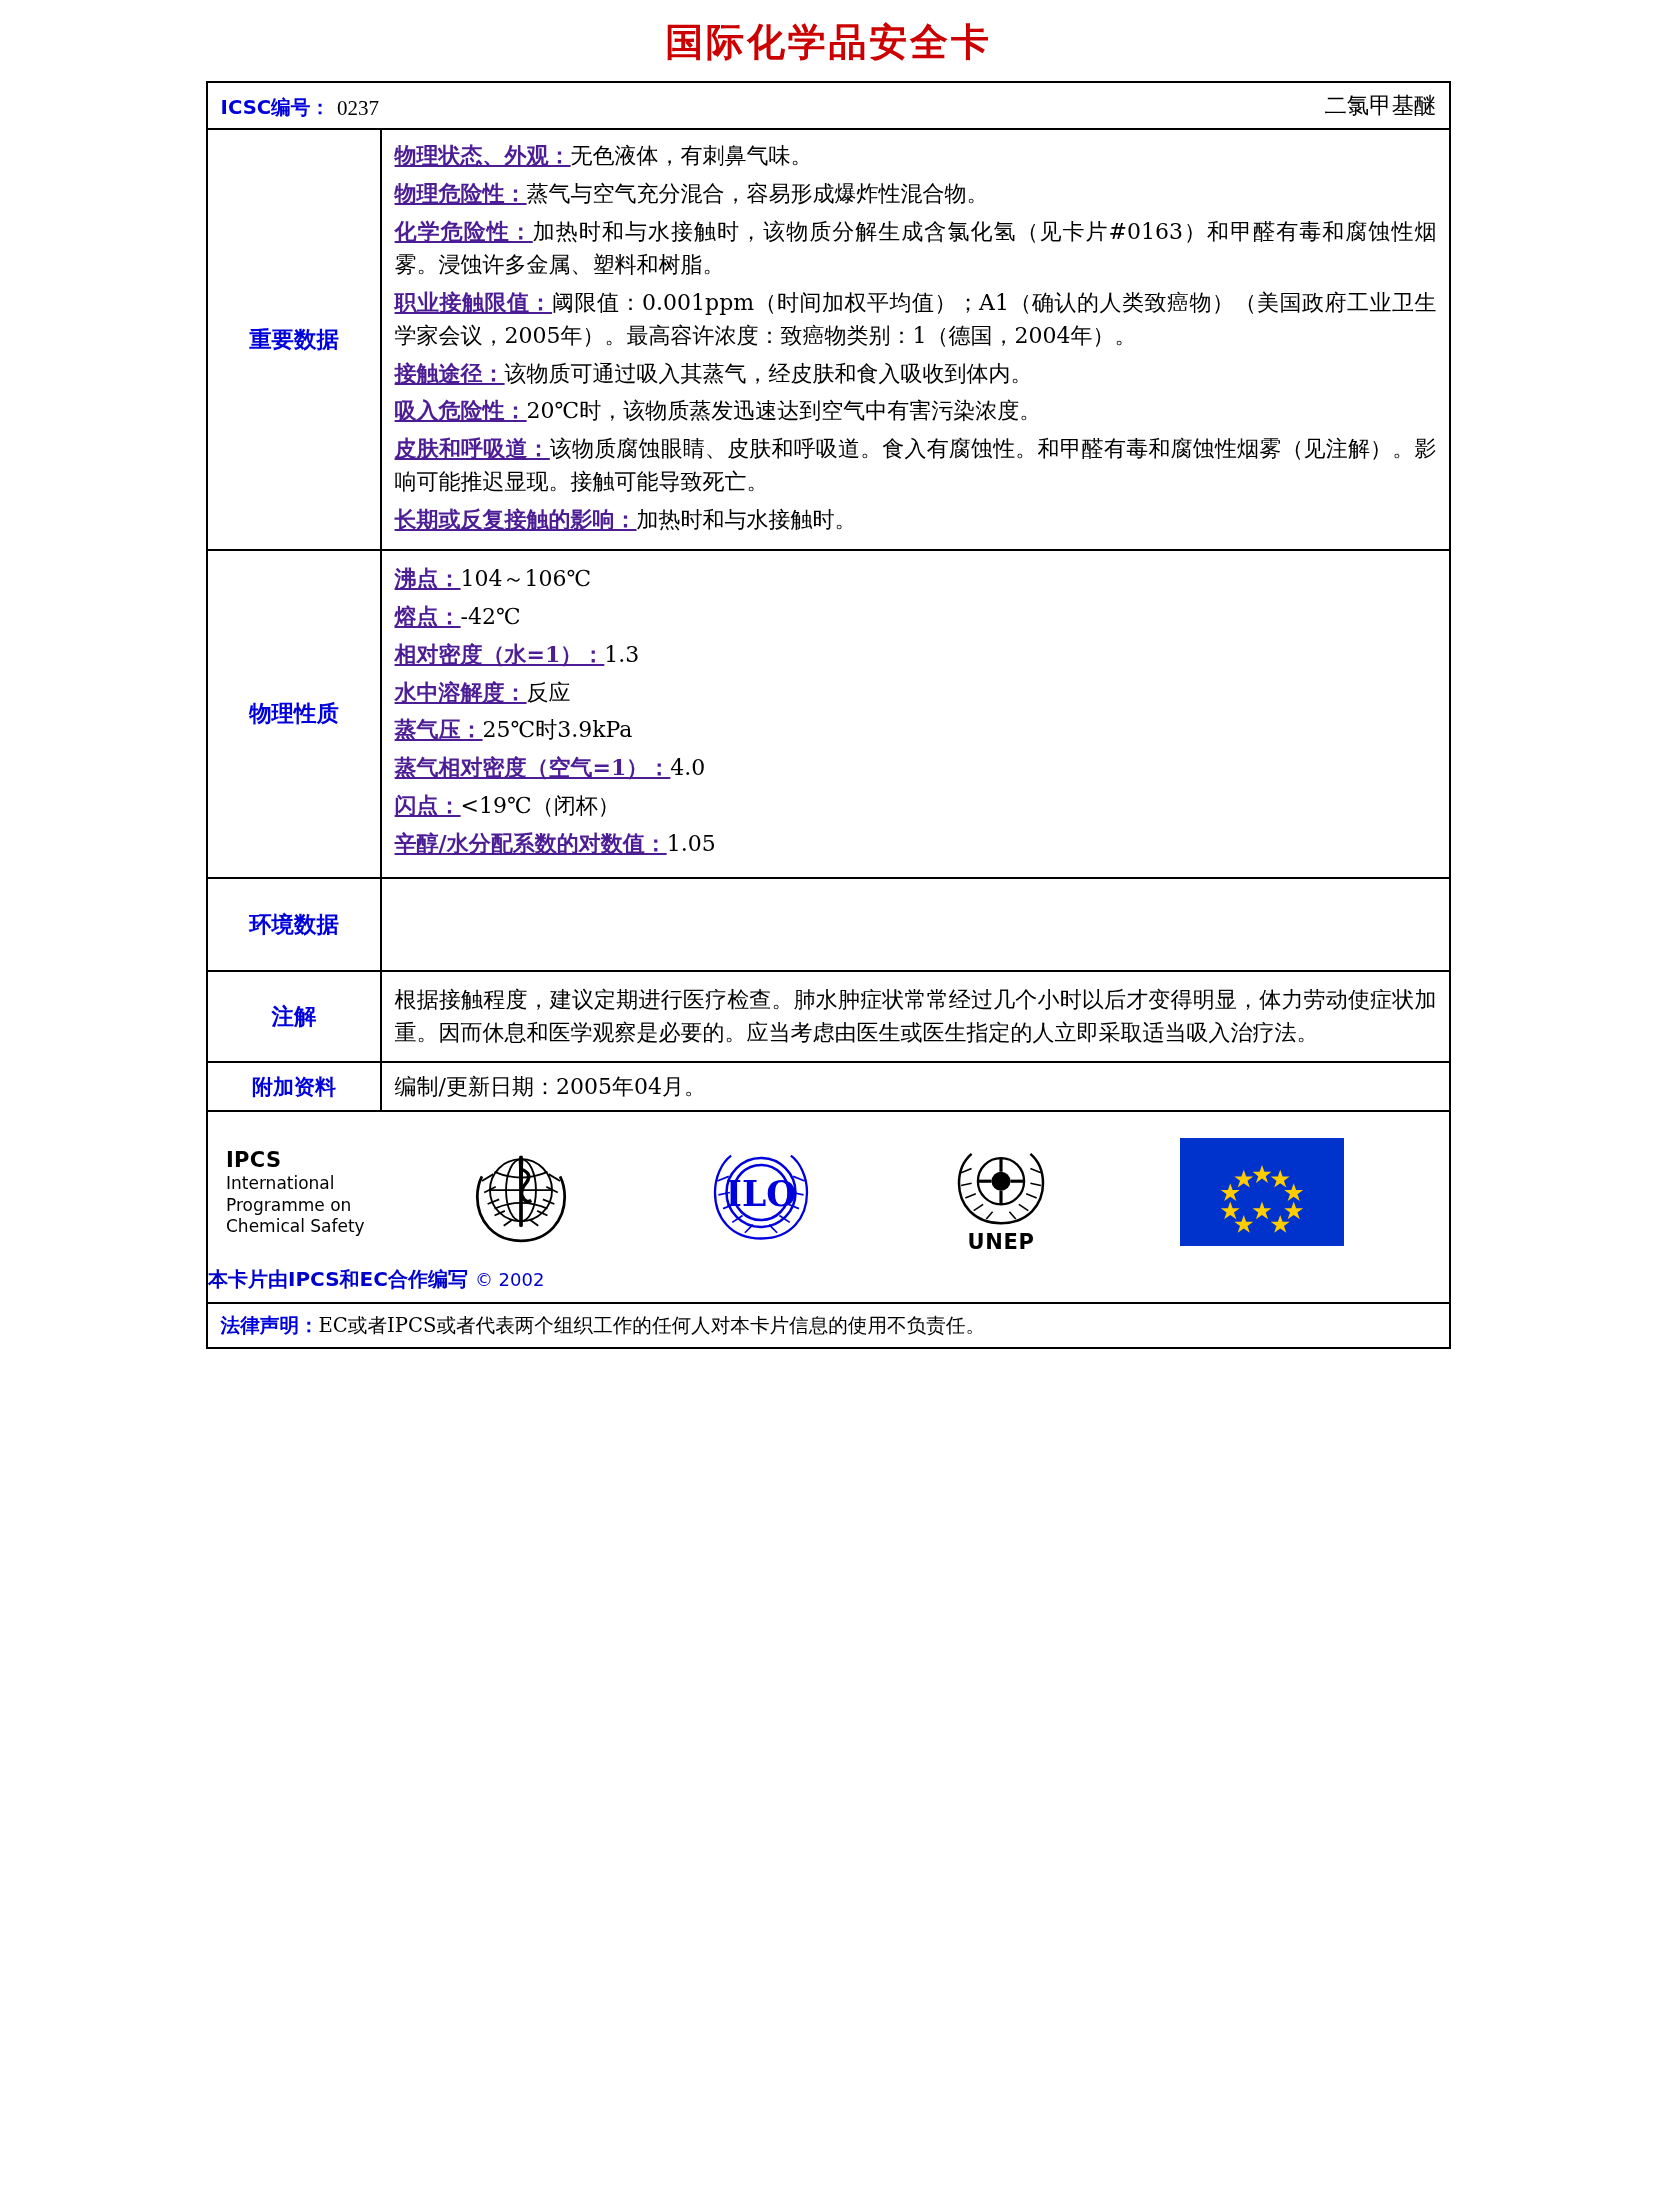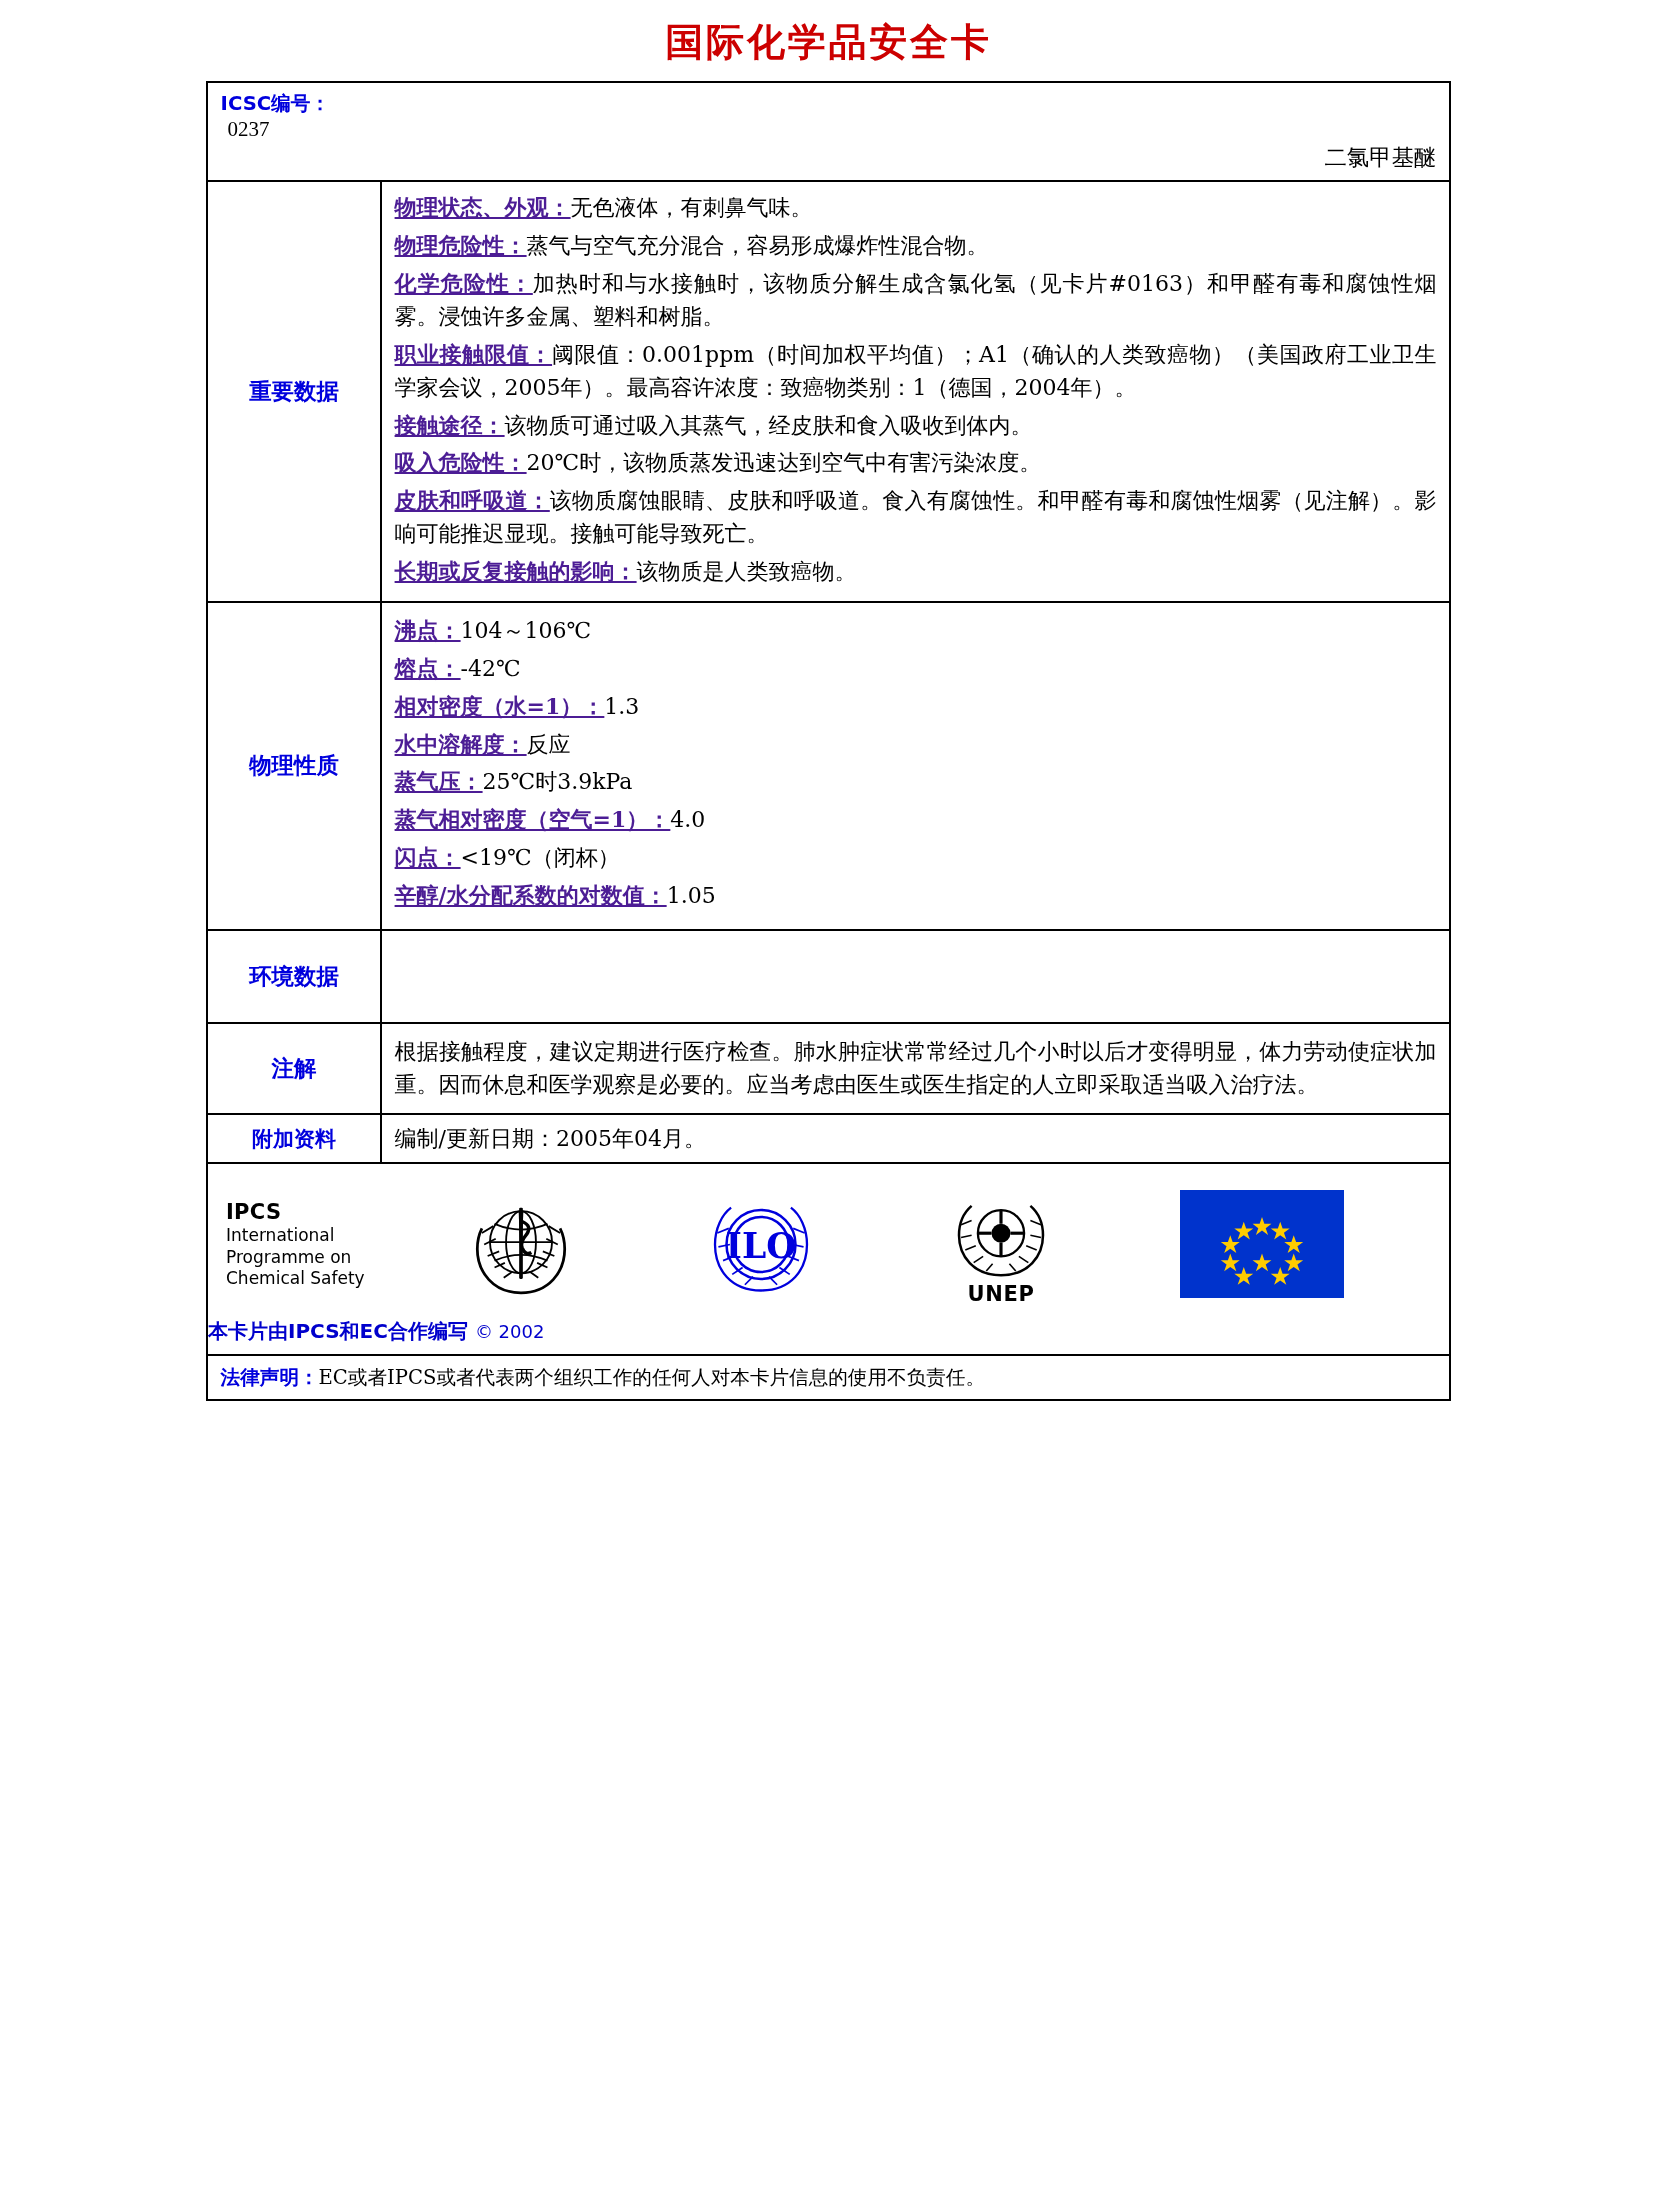--- a/index.html
+++ b/index.html
@@ -56,25 +56,24 @@
     text-align: center;
   }
   .content-cell {
     flex: 1;
     box-sizing: border-box;
     padding: 9.8px 12.6px 12.6px 12.6px;
   }
   
   .header-row {
     display: flex;
-    align-items: flex-start;
+    align-items: flex-end;
     border-bottom: 2.1px solid #000;
     padding: 7px 12.6px;
     font-size: 21px;
-    flex-direction: column;
   }
   .header-left {
     color: #0000dd;
     font-weight: bold;
     font-family: "DejaVu Sans", sans-serif;
     font-size: 19.6px;
     white-space: nowrap;
   }
   .header-number {
     color: #000;
@@ -226,21 +225,21 @@
         <p class="para">
           <span class="k">接触途径：</span><span>该物质可通过吸入其蒸气，经皮肤和食入吸收到体内。</span>
         </p>
         <p class="para">
           <span class="k">吸入危险性：</span><span>20℃时，该物质蒸发迅速达到空气中有害污染浓度。</span>
         </p>
         <p class="para">
           <span class="k">皮肤和呼吸道：</span><span>该物质腐蚀眼睛、皮肤和呼吸道。食入有腐蚀性。和甲醛有毒和腐蚀性烟雾（见注解）。影响可能推迟显现。接触可能导致死亡。</span>
         </p>
         <p class="para">
-          <span class="k">长期或反复接触的影响：</span><span>该物质是人类致癌物。</span>
+          <span class="k">长期或反复接触的影响：</span><span>加热时和与水接触时。</span>
         </p>
       </div>
     </div>
 
     <div class="row">
       <div class="label-cell">物理性质</div>
       <div class="content-cell">
         <p class="prop-line">
           <span class="k">沸点：</span><span>104～106℃</span>
         </p>

